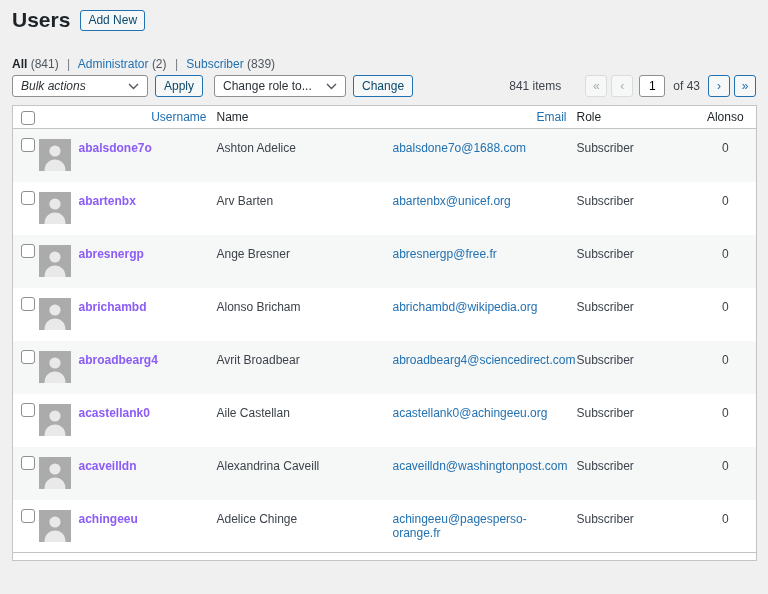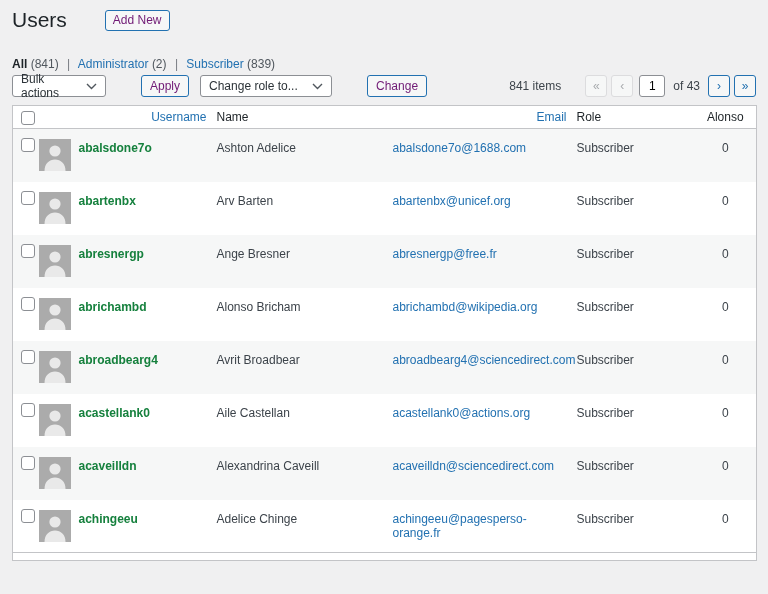--- a/index.html
+++ b/index.html
@@ -9,26 +9,26 @@
     overflow: hidden;
     background: #f0f0f1;
     font-family: "Liberation Sans", sans-serif;
     font-size: 12px;
     color: #3c434a;
   }
   .wrap { position: relative; padding: 8px 12px 0; }
 
   
   .title-row { display: flex; align-items: center; gap: 10px; height: 24px; }
-  h1.page-title { margin: 0; font-size: 21px; font-weight: 400; color: #1d2327; line-height: 24px; }
+  h1.page-title { margin: 0; font-size: 21px; font-weight: 700; color: #1d2327; line-height: 24px; }
   .button {
     display: inline-flex; align-items: center; justify-content: center;
-    background: #f6f7f7; border: 1px solid #2271b1; color: #701a75;
+    background: #f6f7f7; border: 1px solid #2271b1; color: #0c4a6e;
     border-radius: 3px; padding: 0 8px; height: 22px; font-size: 12px;
-    cursor: pointer; white-space: nowrap; text-decoration: none; margin-left: 28px;
+    cursor: pointer; white-space: nowrap; text-decoration: none;
   }
   .add-new-btn { height: 21px; padding: 0 7px; }
 
   
   .search-box { position: absolute; top: 24px; right: 12px; display: flex; gap: 6px; }
   .search-input {
     width: 122px; height: 22px; border: 1px solid #8c8f94; border-radius: 3px;
     background: #fff; padding: 0 6px; font-size: 12px; font-family: inherit;
   }
 
@@ -40,21 +40,21 @@
   .subsubsub .sep { color: #787c82; margin: 0 5px; }
 
   
   .tablenav { margin-top: 4px; height: 22px; display: flex; justify-content: space-between; align-items: center; }
   .bulkactions { display: flex; gap: 7px; align-items: center; }
   .select {
     height: 22px; background: #fff; border: 1px solid #8c8f94; border-radius: 3px;
     display: inline-flex; align-items: center; justify-content: space-between;
     padding: 0 8px; color: #2c3338; cursor: pointer;
   }
-  .select.bulk { width: 94px; }
+  .select.bulk { width: 136px; font-style: italic; }
   .select.role { width: 132px; margin-left: 4px; }
   .chevron { margin-left: 10px; display: inline-flex; }
 
   .tablenav-pages { display: flex; align-items: center; gap: 4px; color: #3c434a; }
   .displaying-num { margin-right: 20px; }
   .pager-btn {
     width: 22px; height: 22px; border-radius: 3px; font-size: 12px;
     display: inline-flex; align-items: center; justify-content: center;
   }
   .pager-btn.disabled { background: #f6f7f7; border: 1px solid #dcdcde; color: #a7aaad; cursor: default; }
@@ -77,21 +77,21 @@
   .wp-list-table thead .cb-col { padding: 4px 0 0 8px; }
   .wp-list-table th.sortable { color: #2271b1; cursor: pointer; text-align: right; }
   .wp-list-table th.num, .wp-list-table td.num { text-align: center; }
   .wp-list-table tbody tr { height: 53px; }
   .wp-list-table tbody tr:nth-child(odd) { background: #f6f7f7; }
   .wp-list-table tbody td { vertical-align: top; padding: 12px 8px 0 2px; font-size: 12px; }
   .wp-list-table tbody td.cb-cell { padding: 9px 0 0 8px; }
   .wp-list-table tbody td.username-cell { padding: 10px 0 0 0; }
   .username-flex { display: flex; align-items: flex-start; gap: 8px; }
   .avatar { width: 32px; height: 32px; flex: 0 0 32px; display: block; }
-  a.username-link { color: #15803d; font-weight: 700; text-decoration: none; cursor: pointer; line-height: 14px; padding-top: 2px; display: inline-block; }
+  a.username-link { color: #8b5cf6; font-weight: 700; text-decoration: none; cursor: pointer; line-height: 14px; padding-top: 2px; display: inline-block; }
   a.email-link { color: #2271b1; text-decoration: none; cursor: pointer; }
   td.posts-cell a { color: #3c434a; text-decoration: none; cursor: pointer; }
   .wp-list-table tfoot td { height: 8px; background: #fff; border-top: 1px solid #c3c4c7; padding: 0; }
 
   input[type="checkbox"] {
     appearance: none; -webkit-appearance: none;
     width: 14px; height: 14px; margin: 0;
     border: 1px solid #8c8f94; border-radius: 3px; background: #fff; cursor: pointer;
   }
 </style>
@@ -279,41 +279,41 @@
           <svg width="32" height="32" viewBox="0 0 32 32">
             <rect width="32" height="32" fill="#ababab"></rect>
             <circle cx="16" cy="12" r="5.6" fill="#e9e9e9"></circle>
             <path d="M5.5 32c0-7.5 4.8-11.5 10.5-11.5S26.5 24.5 26.5 32z" fill="#e9e9e9"></path>
           </svg>
         </span>
         <a class="username-link">acastellank0</a>
       </div>
     </td>
     <td>Aile Castellan</td>
-    <td><a class="email-link">acastellank0@actions.org</a></td>
+    <td><a class="email-link">acastellank0@achingeeu.org</a></td>
     <td>Subscriber</td>
     <td class="num posts-cell"><a>0</a></td>
   </tr>
 
   <tr>
     <td class="cb-cell"><input type="checkbox" style=""></td>
     <td class="username-cell">
       <div class="username-flex">
         <span class="avatar">
           <svg width="32" height="32" viewBox="0 0 32 32">
             <rect width="32" height="32" fill="#ababab"></rect>
             <circle cx="16" cy="12" r="5.6" fill="#e9e9e9"></circle>
             <path d="M5.5 32c0-7.5 4.8-11.5 10.5-11.5S26.5 24.5 26.5 32z" fill="#e9e9e9"></path>
           </svg>
         </span>
         <a class="username-link">acaveilldn</a>
       </div>
     </td>
     <td>Alexandrina Caveill</td>
-    <td><a class="email-link">acaveilldn@sciencedirect.com</a></td>
+    <td><a class="email-link">acaveilldn@washingtonpost.com</a></td>
     <td>Subscriber</td>
     <td class="num posts-cell"><a>0</a></td>
   </tr>
 
   <tr>
     <td class="cb-cell"><input type="checkbox" style=""></td>
     <td class="username-cell">
       <div class="username-flex">
         <span class="avatar">
           <svg width="32" height="32" viewBox="0 0 32 32">

